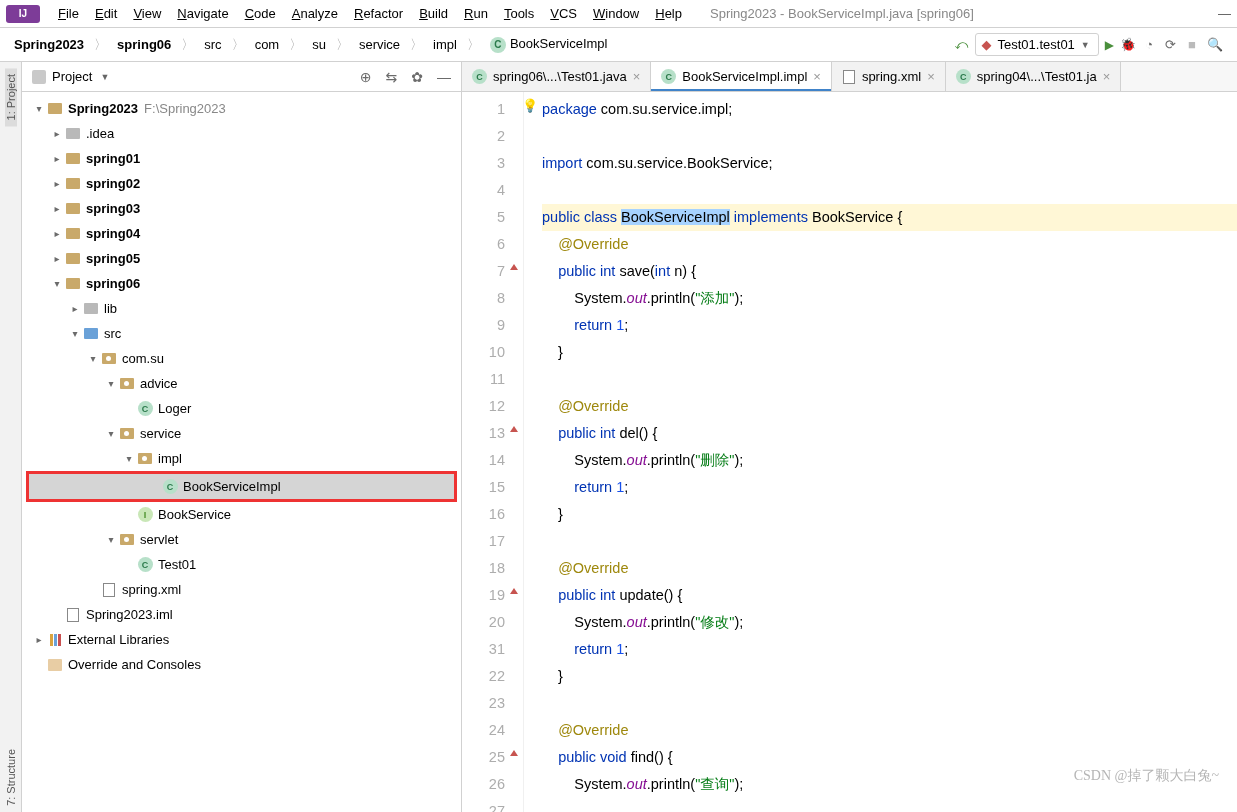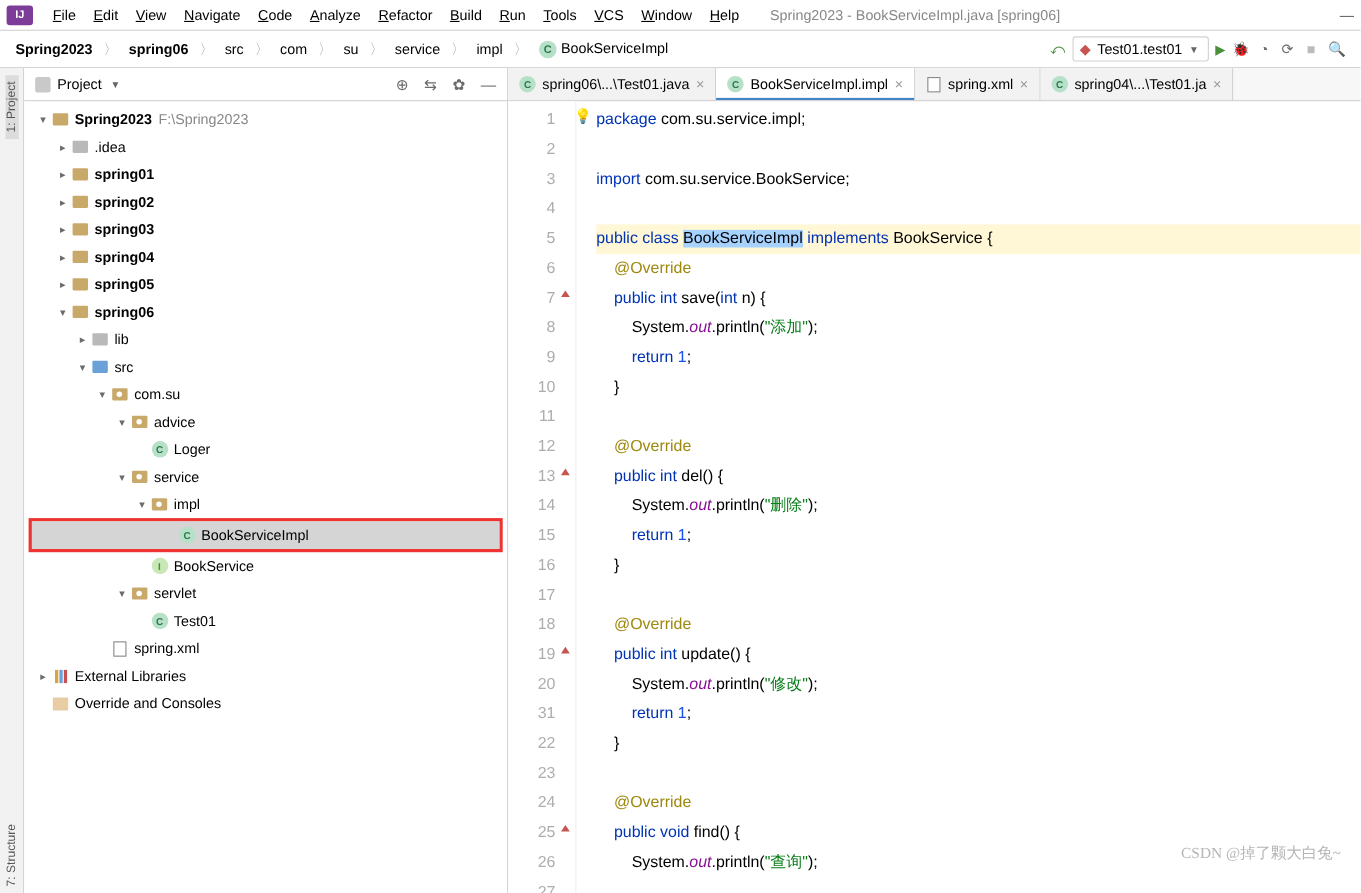--- a/index.html
+++ b/index.html
@@ -18,21 +18,21 @@
     --pkg:#000;
     --highlight:#fff7d6;
     --sel:#a6d2ff;
     --tab-active:#ffffff;
     --tab-border:#4083c9;
   }
   *{box-sizing:border-box;font-family:"Segoe UI",Arial,sans-serif;}
   body{margin:0;background:var(--bg);color:var(--text);font-size:13px;overflow:hidden;width:1237px;height:812px;position:relative;}
   
   .menubar{display:flex;align-items:center;height:28px;padding:0 6px;border-bottom:1px solid var(--border);}
-  .logo{width:24px;height:18px;background:#7d3c98;border-radius:3px;margin-right:10px;display:flex;align-items:center;justify-content:center;color:#fff;font-size:10px;font-weight:bold;}
+  .logo{width:34px;height:18px;background:#7d3c98;border-radius:3px;margin-right:10px;display:flex;align-items:center;justify-content:center;color:#fff;font-size:10px;font-weight:bold;}
   .menubar .m{padding:2px 8px;cursor:default;}
   .menubar .m u{text-decoration:underline;}
   .wintitle{margin-left:20px;color:#888;}
   .win-ctrl{margin-left:auto;display:flex;gap:18px;color:#555;}
   
   .toolbar{display:flex;align-items:center;height:34px;border-bottom:1px solid var(--border);padding:0 10px;}
   .crumbs{display:flex;align-items:center;gap:4px;font-size:13px;}
   .crumbs .sep{color:#aaa;padding:0 2px;}
   .crumbs .c{padding:2px 4px;}
   .crumbs .c.bold{font-weight:bold;}
@@ -320,20 +320,27 @@
           </span>
           <span class="lbl">Test01</span>
         </div>
         <div class="node" style="padding-left: 64px;">
           <span class="tw"></span>
           <span class="ic">
             <span class="xml-ico"></span>
           </span>
           <span class="lbl">spring.xml</span>
         </div>
+        <div class="node" style="padding-left: 28px;">
+          <span class="tw"></span>
+          <span class="ic">
+            <span class="xml-ico"></span>
+          </span>
+          <span class="lbl">Spring2023.iml</span>
+        </div>
         <div class="node" style="padding-left: 10px;">
           <span class="tw">▸</span>
           <span class="ic">
             <span class="lib-ico">
               <span></span>
               <span></span>
               <span></span>
             </span>
           </span>
           <span class="lbl">External Libraries</span>

